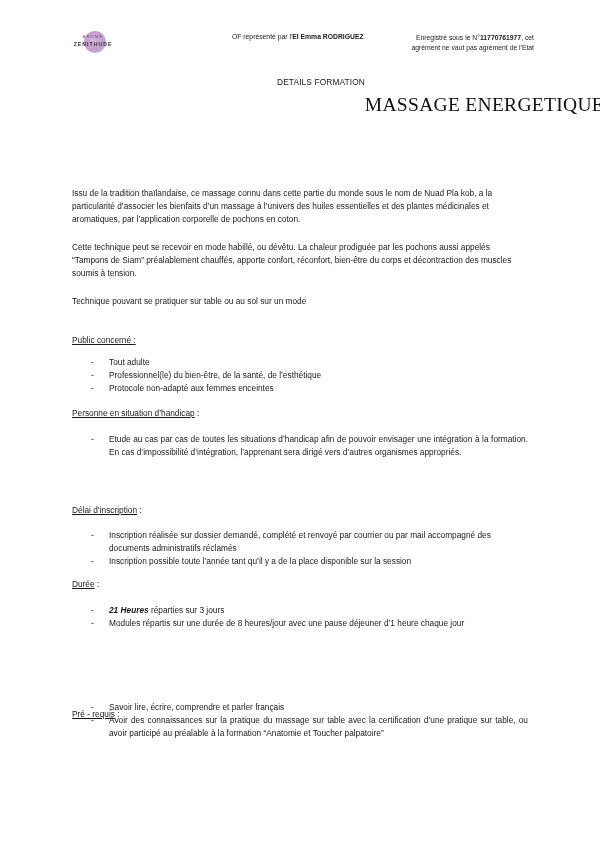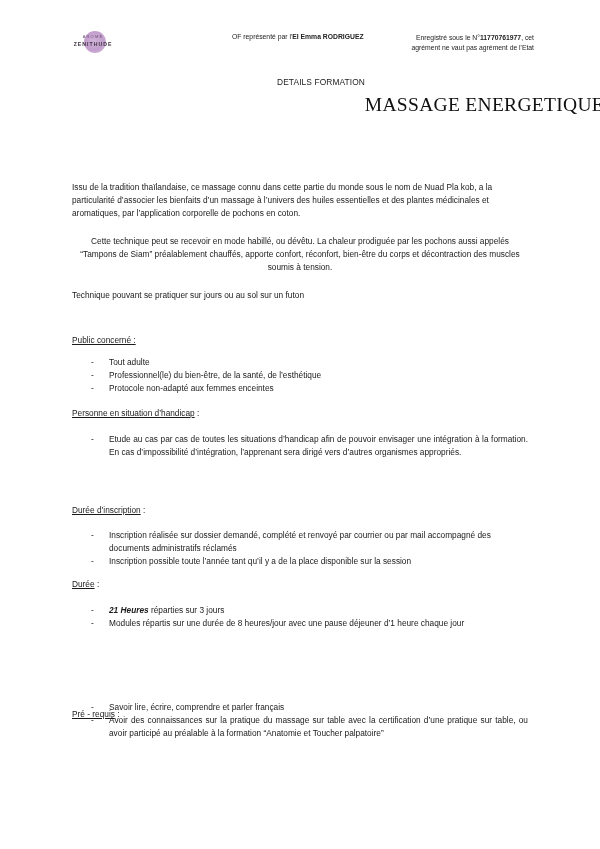--- a/index.html
+++ b/index.html
@@ -25,21 +25,21 @@
   
   .kicker { position: absolute; left: 0; top: 77px; width: 600px; text-align: center;
             font-size: 8.4px; color: #222; letter-spacing: 0.1px; padding-left: 21px; }
   .title { position: absolute; left: 4px; width: 600px; text-align: right;
            font-family: "Liberation Serif", serif; font-size: 19.5px; color: #111; letter-spacing: 0.3px; }
   .title.l1 { top: 94px; }
   .title.l2 { top: 124px; }
 
   
   .para { position: absolute; left: 72px; width: 456px; font-size: 8.3px; line-height: 13px;
-          color: #1a1a1a; text-align: left; }
+          color: #1a1a1a; text-align: left; margin-top: 6px; }
   .heading { position: absolute; left: 72px; font-size: 8.3px; color: #1a1a1a; white-space: nowrap; }
   .heading .u { text-decoration: underline; }
 
   .list { position: absolute; left: 72px; width: 456px; margin: 0; padding: 0; list-style: none; }
   .list li { position: relative; padding-left: 37px; font-size: 8.3px; line-height: 13px; color: #1a1a1a; }
   .list li .dash { position: absolute; left: 19px; top: 0; }
   .list li.justify .txt { display: block; text-align: justify; text-align-last: left; }
   .list li .bi { font-weight: bold; font-style: italic; }
 </style>
 </head>
@@ -57,39 +57,39 @@
 
   <div class="hdr-reg">
     <span>Enregistré sous le N°</span><b>11770761977</b><span>, cet</span><br>
     <span>agrément ne vaut pas agrément de l'Etat</span>
   </div>
 
   <div class="kicker">DETAILS FORMATION</div>
   <div class="title l1">MASSAGE ENERGETIQUE</div>
 
   <div class="para" style="top:181px;">Issu de la tradition thaïlandaise, ce massage connu dans cette partie du monde sous le nom de Nuad Pla kob, a la particularité d’associer les bienfaits d’un massage à l’univers des huiles essentielles et des plantes médicinales et aromatiques, par l’application corporelle de pochons en coton.</div>
-  <div class="para" style="top:235px;text-align:center;">Cette technique peut se recevoir en mode habillé, ou dévêtu. La chaleur prodiguée par les pochons aussi appelés “Tampons de Siam” préalablement chauffés, apporte confort, réconfort, bien-être du corps et décontraction des muscles soumis à tension.</div>
-  <div class="para" style="top:289px;">Technique pouvant se pratiquer sur jours ou au sol sur un futon</div>
+  <div class="para" style="top:235px;">Cette technique peut se recevoir en mode habillé, ou dévêtu. La chaleur prodiguée par les pochons aussi appelés “Tampons de Siam” préalablement chauffés, apporte confort, réconfort, bien-être du corps et décontraction des muscles soumis à tension.</div>
+  <div class="para" style="top:289px;">Technique pouvant se pratiquer sur table ou au sol sur un mode</div>
 
   <div class="heading" style="top:335px;text-decoration:underline;"><span class="u">Public concerné</span><span> :</span></div>
   <ul class="list" style="top:356px;">
     <li><span class="dash">-</span><span class="txt">Tout adulte</span></li>
     <li><span class="dash">-</span><span class="txt">Professionnel(le) du bien-être, de la santé, de l’esthétique</span></li>
     <li><span class="dash">-</span><span class="txt">Protocole non-adapté aux femmes enceintes</span></li>
   </ul>
 
   <div class="heading" style="top:408px;"><span class="u">Personne en situation d’handicap</span><span> :</span></div>
   <ul class="list" style="top:433px;">
     <li class="justify">
         <span class="dash">-</span>
         <span class="txt">Etude au cas par cas de toutes les situations d’handicap afin de pouvoir envisager une intégration à la formation. En cas d’impossibilité d’intégration, l’apprenant sera dirigé vers d’autres organismes appropriés.</span>
       </li>
   </ul>
 
-  <div class="heading" style="top:505px;"><span class="u">Durée d’inscription</span><span> :</span></div>
+  <div class="heading" style="top:505px;"><span class="u">Délai d’inscription</span><span> :</span></div>
   <ul class="list" style="top:529px;">
     <li><span class="dash">-</span><span class="txt">Inscription réalisée sur dossier demandé, complété et renvoyé par courrier ou par mail accompagné des documents administratifs réclamés</span></li>
     <li><span class="dash">-</span><span class="txt">Inscription possible toute l’année tant qu’il y a de la place disponible sur la session</span></li>
   </ul>
 
   <div class="heading" style="top:579px;"><span class="u">Durée</span><span> :</span></div>
   <ul class="list" style="top:604px;">
     <li><span class="dash">-</span><span class="txt"><span class="bi">21 Heures</span><span> réparties sur 3 jours</span></span></li>
     <li><span class="dash">-</span><span class="txt">Modules répartis sur une durée de 8 heures/jour avec une pause déjeuner d’1 heure chaque jour</span></li>
   </ul>

